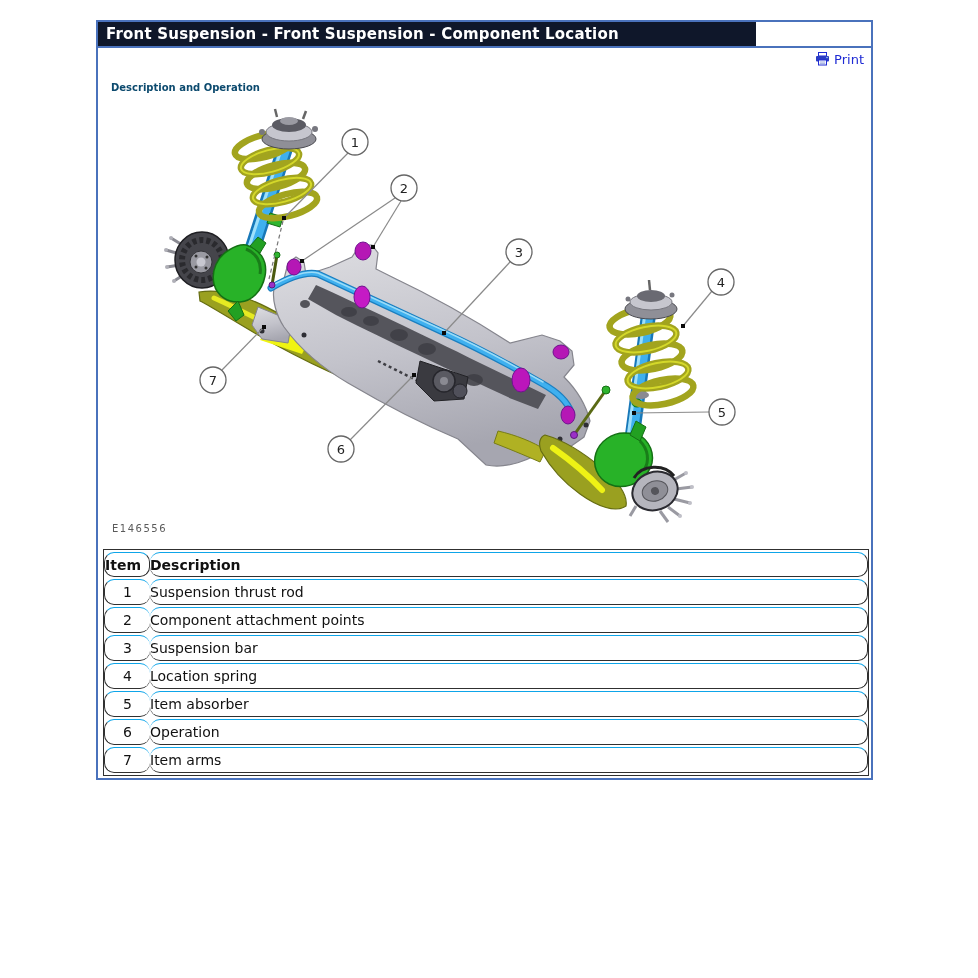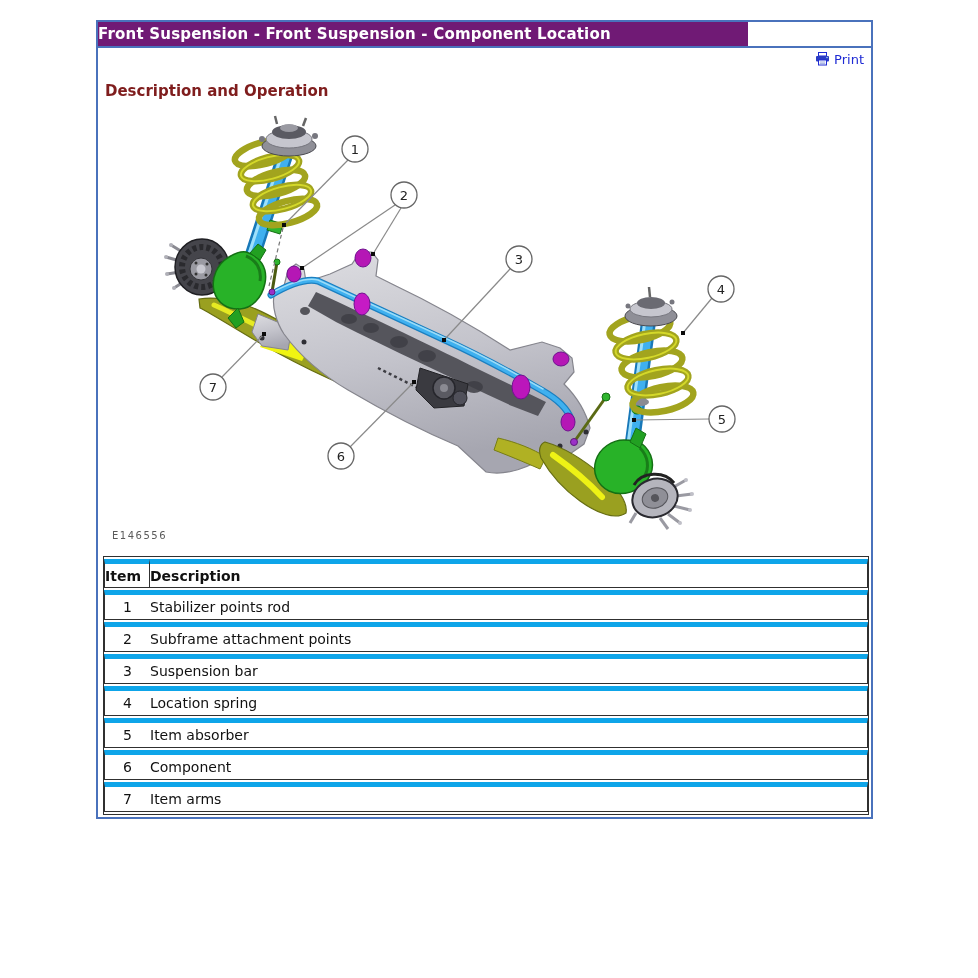--- a/index.html
+++ b/index.html
@@ -1,27 +1,27 @@
 <!DOCTYPE html>
 <html><head>
 <meta charset="utf-8">
 <style>
   html,body{margin:0;padding:0;background:#fff;}
   body{width:978px;height:978px;position:relative;font-family:"DejaVu Sans","Liberation Sans",sans-serif;overflow:hidden;}
   .page{position:absolute;left:96px;top:20px;width:773px;border:2px solid #4a72bc;background:#fff;}
   .titlebar-row{display:flex;border-bottom:2px solid #4a72bc;height:24px;}
-  .titlebar{flex:0 0 650px;background:#701a75;color:#fff;font-weight:bold;font-size:15px;line-height:24px;padding-left:0;letter-spacing:0.2px;white-space:nowrap;overflow:hidden;}
+  .titlebar{flex:0 0 650px;background:#0f172a;color:#fff;font-weight:bold;font-size:15px;line-height:24px;padding-left:8px;letter-spacing:0.2px;white-space:nowrap;overflow:hidden;}
   .titlebar-spacer{flex:1;background:#fff;}
   .print-row{height:22px;text-align:right;padding:3px 7px 0 0;}
   .print-link{color:#1f2bd4;font-size:13px;text-decoration:none;display:inline-flex;align-items:center;gap:4px;cursor:pointer;}
-  .section-heading{margin:9px 0 0 7px;font-size:15px;font-weight:bold;color:#7f1d1d;}
+  .section-heading{margin:9px 0 0 13px;font-size:10px;font-weight:bold;color:#0c4a6e;}
   .figure-region{position:relative;height:452px;margin-top:2px;}
   .figure-region svg{display:block;}
   table.comp-table{border-collapse:separate;border-spacing:0 2px;border:1px solid #303030;width:766px;margin:2px 0 2px 5px;font-size:14px;color:#111;}
-  table.comp-table th,table.comp-table td{border-top:5px solid #0ea5e9;border-bottom:1px solid #303030;padding:0;}
+  table.comp-table th,table.comp-table td{border-top:1px solid #0ea5e9;border-bottom:1px solid #303030;padding:0;border-radius:10px;}
   table.comp-table th{font-size:14px;text-align:left;height:23px;}
   table.comp-table td{height:24px;}
   th.c-item{width:44px;border-left:1px solid #303030;border-right:1px solid #303030;padding-left:4px;}
   th.c-desc{border-right:1px solid #303030;border-left:0;padding-left:4px;}
   td.c-item{width:44px;border-left:1px solid #303030;border-right:0;text-align:center;}
   td.c-desc{border-right:1px solid #303030;border-left:0;padding-left:5px;}
 </style>
 </head>
 <body>
 
@@ -280,46 +280,46 @@
   <table class="comp-table">
     <thead>
       <tr>
         <th class="c-item">Item</th>
         <th class="c-desc">Description</th>
       </tr>
     </thead>
     <tbody>
   <tr>
     <td class="c-item">1</td>
-    <td class="c-desc">Stabilizer points rod</td>
+    <td class="c-desc">Suspension thrust rod</td>
   </tr>
 
   <tr>
     <td class="c-item">2</td>
-    <td class="c-desc">Subframe attachment points</td>
+    <td class="c-desc">Component attachment points</td>
   </tr>
 
   <tr>
     <td class="c-item">3</td>
     <td class="c-desc">Suspension bar</td>
   </tr>
 
   <tr>
     <td class="c-item">4</td>
     <td class="c-desc">Location spring</td>
   </tr>
 
   <tr>
     <td class="c-item">5</td>
     <td class="c-desc">Item absorber</td>
   </tr>
 
   <tr>
     <td class="c-item">6</td>
-    <td class="c-desc">Component</td>
+    <td class="c-desc">Operation</td>
   </tr>
 
   <tr>
     <td class="c-item">7</td>
     <td class="c-desc">Item arms</td>
   </tr>
 </tbody>
   </table>
 
 </div>

